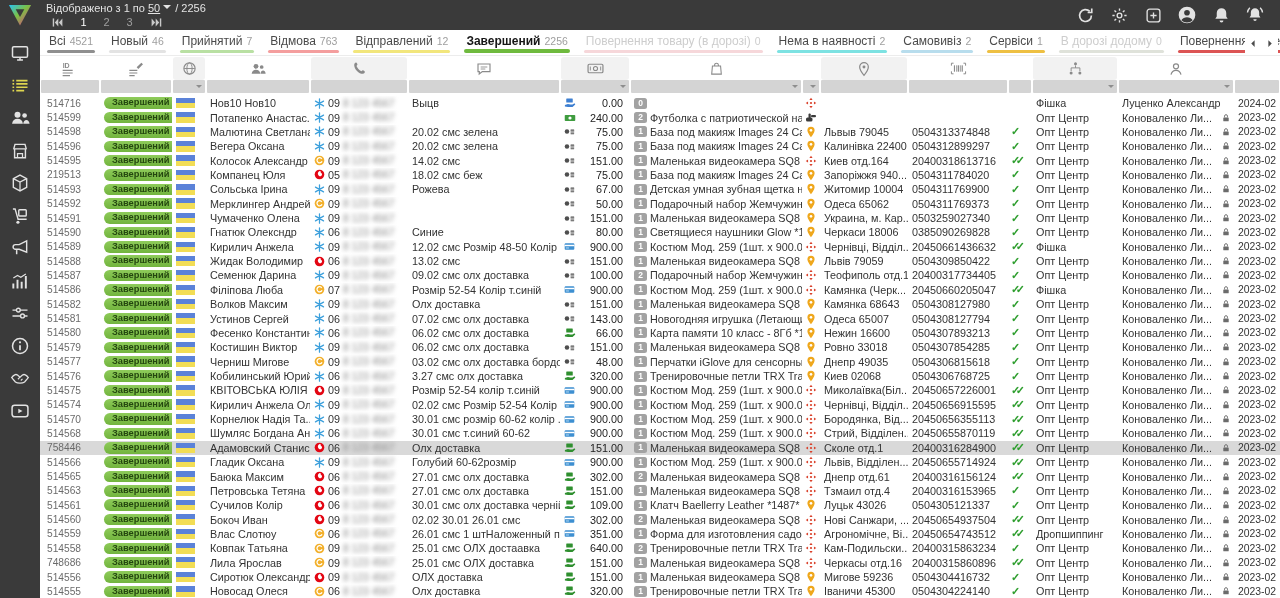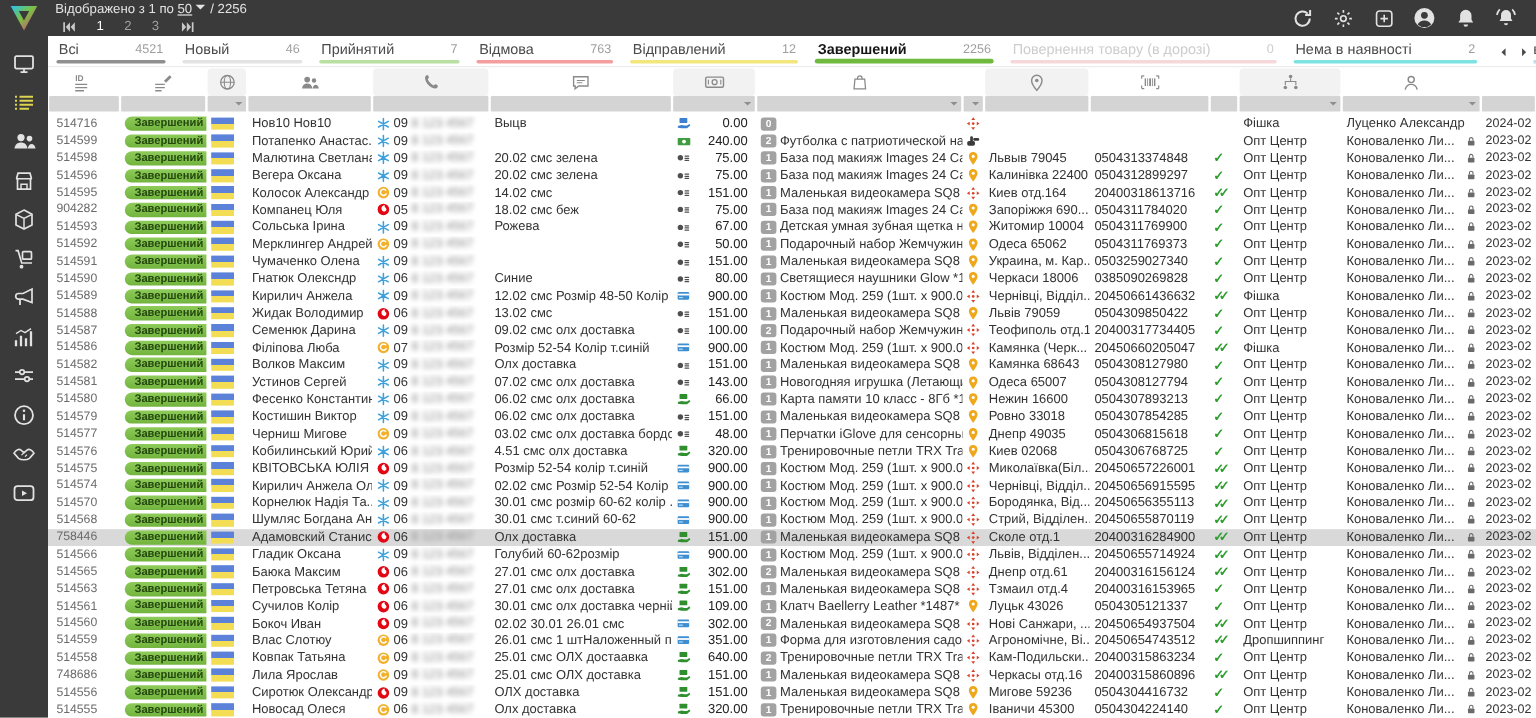--- a/index.html
+++ b/index.html
@@ -16,21 +16,21 @@
   .topicons{position:absolute;right:8px;top:4px;display:flex;gap:0;align-items:center;}
   .topicons .ticon{width:34px;height:22px;display:flex;align-items:center;justify-content:center;}
 
   .sidebar{position:absolute;top:30px;left:0;width:40px;height:568px;background:#3a3a3a;
     display:flex;flex-direction:column;align-items:center;padding-top:7px;box-sizing:border-box;z-index:4;}
   .side-item{width:40px;height:32.5px;display:flex;align-items:center;justify-content:center;}
 
   .main{position:absolute;left:40px;top:30px;width:1240px;height:568px;background:#fff;}
   .tabs{position:relative;height:26px;display:flex;align-items:stretch;overflow:hidden;border-bottom:1px solid #ececec;padding-right:34px;box-sizing:border-box;}
   .tab{position:relative;padding:0 9px 3px 9px;font-size:12px;color:#4a4a4a;display:flex;align-items:center;gap:4px;white-space:nowrap;cursor:default;}
-  .tab .cnt{font-size:10.5px;color:#9e9e9e;margin-left:43px;}
+  .tab .cnt{font-size:10.5px;color:#9e9e9e;}
   .tab.active .tlabel{font-weight:bold;color:#161616;}
   .tab.muted .tlabel,.tab.muted .cnt{color:#cdcdcd;}
   .tab .ul{position:absolute;left:7px;right:7px;bottom:2px;height:3px;border-radius:2px;}
   .tab.active .ul{height:4px;}
   .tab-arrows{position:absolute;right:2px;top:0;height:26px;display:flex;align-items:center;gap:7px;background:#fff;padding:0 4px;}
 
   .hicons{display:flex;height:24px;align-items:stretch;}
   .hcell{display:flex;align-items:center;justify-content:center;box-sizing:border-box;margin:1px 1px 0 1px;border-radius:3px;}
   .hcell.shade{background:#f2f2f2;}
   .frow{display:flex;height:15px;}
@@ -795,21 +795,21 @@
           <span>
             <svg width="10" height="10" viewBox="0 0 24 24">
               <rect x="5.5" y="10.5" width="13" height="9.5" rx="1.5" fill="#6b6b6b"></rect>
               <path d="M8.5 10.5v-3a3.5 3.5 0 0 1 7 0v3" fill="none" stroke="#6b6b6b" stroke-width="2.2"></path>
             </svg>
           </span>
         </div>
         <div class="cell c-date" style="width:46px;min-width:46px">2023-02</div>
       </div>
       <div class="row">
-        <div class="cell c-id" style="width:60px;min-width:60px">904282</div>
+        <div class="cell c-id" style="width:60px;min-width:60px">219513</div>
         <div class="cell" style="width:72px;min-width:72px">
           <span class="pill">Завершений</span>
         </div>
         <div class="cell" style="width:34px;min-width:34px">
           <span class="flag"></span>
         </div>
         <div class="cell" style="width:104px;min-width:104px">Компанец Юля</div>
         <div class="cell c-phone" style="width:98px;min-width:98px">
           <span>
             <svg width="11" height="11" viewBox="0 0 24 24">
@@ -839,21 +839,21 @@
           <span>База под макияж Images 24 Car...</span>
         </div>
         <div class="cell c-deliv" style="width:18px;min-width:18px">
           <span>
             <svg width="12" height="12" viewBox="0 0 24 24">
               <path d="M12 1.5a7.2 7.2 0 0 1 7.2 7.2c0 5-7.2 13.8-7.2 13.8S4.8 13.7 4.8 8.7 7.8 1.5 12 1.5z" fill="#efa71c"></path>
               <circle cx="12" cy="8.7" r="2.6" fill="#fff"></circle>
             </svg>
           </span>
         </div>
-        <div class="cell" style="width:88px;min-width:88px">Запоріжжя 690...</div>
+        <div class="cell" style="width:88px;min-width:88px">Запоріжжя 940...</div>
         <div class="cell" style="width:100px;min-width:100px">0504311784020</div>
         <div class="cell c-chk" style="width:24px;min-width:24px">
           <span>✓</span>
         </div>
         <div class="cell" style="width:86px;min-width:86px">Опт Центр</div>
         <div class="cell c-mgr" style="width:116px;min-width:116px">
           <span class="mname">Коноваленко Ли...</span>
           <span>
             <svg width="10" height="10" viewBox="0 0 24 24">
               <rect x="5.5" y="10.5" width="13" height="9.5" rx="1.5" fill="#6b6b6b"></rect>
@@ -1698,21 +1698,21 @@
           <span>
             <svg width="11" height="11" viewBox="0 0 24 24">
               <g stroke="#3da0dc" stroke-width="2.8" stroke-linecap="round">
                 <path d="M12 1.8v20.4M3.2 6.9l17.6 10.2M20.8 6.9L3.2 17.1"></path>
               </g>
             </svg>
           </span>
           <span>06</span>
           <span class="ph-blur">8 123 4567</span>
         </div>
-        <div class="cell" style="width:152px;min-width:152px">4.51 смс олх доставка</div>
+        <div class="cell" style="width:152px;min-width:152px">3.27 смс олх доставка</div>
         <div class="cell c-pay" style="width:70px;min-width:70px">
           <span>
             <svg width="12" height="12" viewBox="0 0 24 24">
               <g fill="#2f8f2f">
                 <rect x="4.5" y="2.8" width="13" height="8" rx="1"></rect>
                 <path d="M1.8 15.8l6-1.6 5 1h4.2l4-2.6 1.6 2.6-5.6 4.6H8l-6.2-1z"></path>
               </g>
             </svg>
           </span>
           <span class="price">320.00</span>

